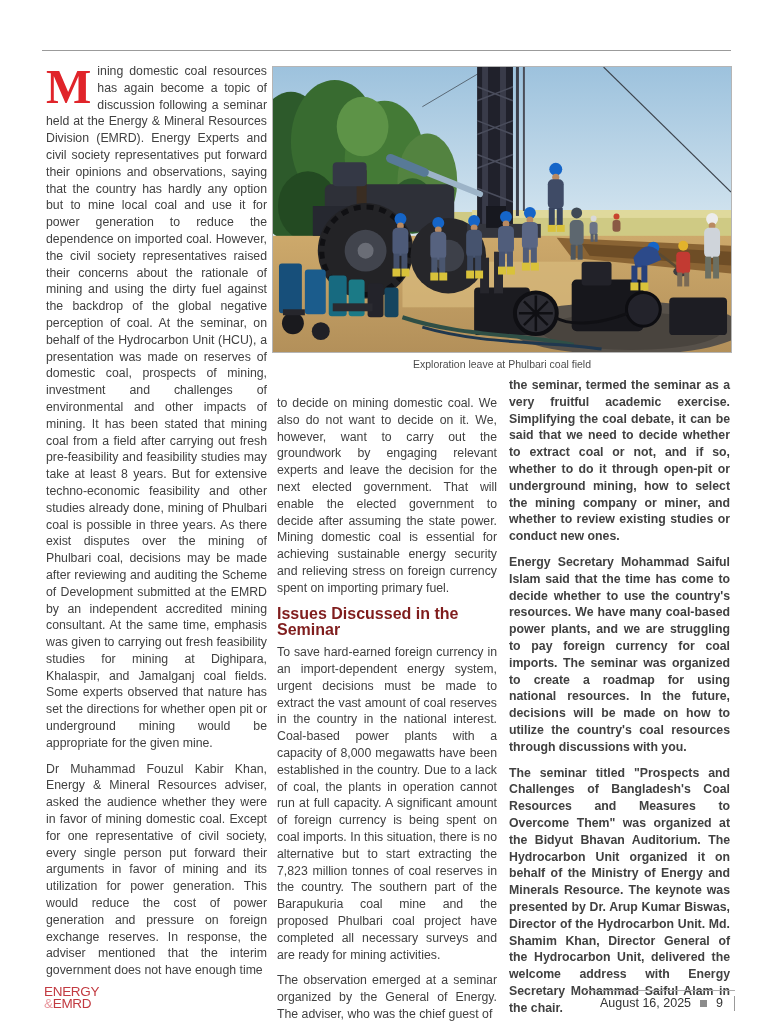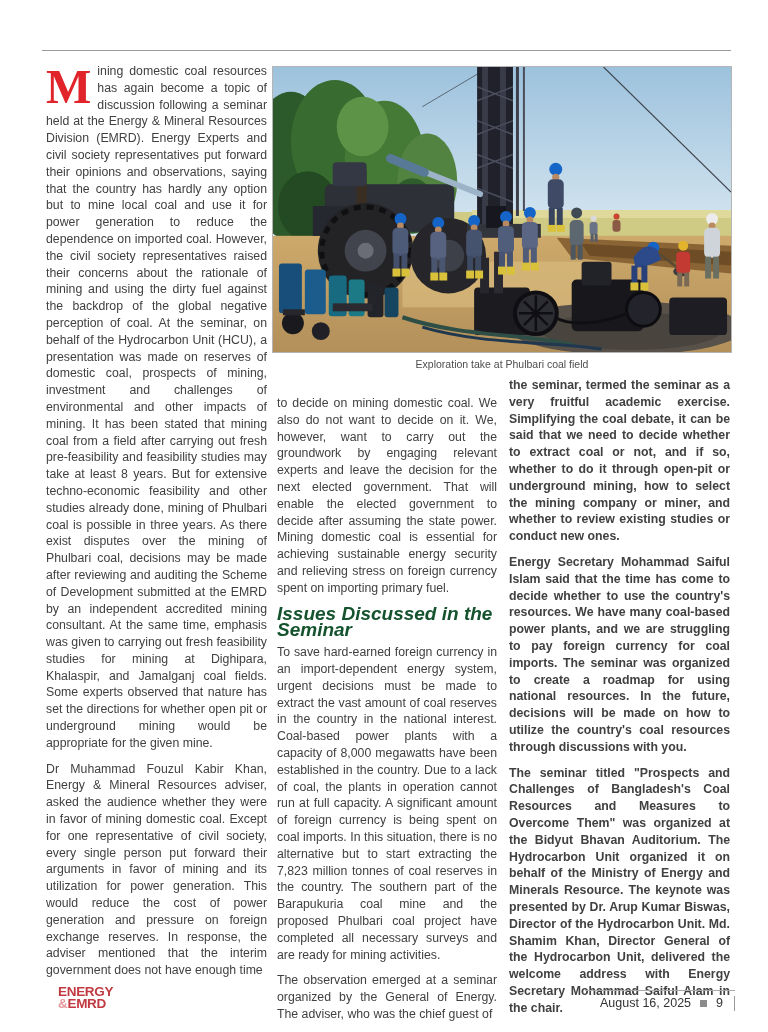--- a/index.html
+++ b/index.html
@@ -13,37 +13,37 @@
   .col{position:absolute;font-size:12.3px;line-height:16.8px;text-align:justify;color:#414141;}
   .col p{margin:0 0 9px 0;}
   .col1{left:46px;top:63px;width:221px;}
   .col2{left:277px;top:395px;width:220px;}
   .col3{left:509px;top:377px;width:221px;font-weight:bold;}
   .dropcap{
     float:left;color:#e0242a;font-weight:bold;font-size:48px;line-height:42px;
     padding:3px 6px 0 0;font-family:"Liberation Serif", serif;
   }
   .section-heading{
-    color:#14532d;font-weight:bold;font-style:italic;font-size:19px;
+    color:#7f1d1d;font-weight:bold;font-size:16px;
     margin:4px 0 5px 0;text-align:left;
   }
 
   
   .photo-frame{
     position:absolute;left:272px;top:66px;width:460px;height:287px;
     border:1px solid #b5b5b5;box-sizing:border-box;background:#a9c6dd;
   }
   .photo-frame svg{display:block;width:100%;height:100%;}
   .photo-caption{
     position:absolute;left:272px;top:358px;width:460px;text-align:center;
     font-size:10.5px;color:#4d4d4d;
   }
 
   
-  .footer-logo{position:absolute;left:58px;top:986px;font-weight:bold;letter-spacing:-0.3px;
+  .footer-logo{position:absolute;left:44px;top:986px;font-weight:normal;letter-spacing:-0.3px;
     font-size:13.5px;line-height:11.5px;color:#c23a41;}
   .footer-logo .amp{color:#e8959b;}
   .footer-rule{position:absolute;left:585px;top:990px;width:150px;height:1px;background:#aaaaaa;}
   .footer-meta{
     position:absolute;left:575px;top:994px;width:160px;height:18px;
     display:flex;align-items:center;justify-content:flex-end;gap:9px;
     font-size:12.5px;color:#333333;
   }
   .square-bullet{width:7px;height:7px;background:#8b8b8b;display:inline-block;}
   .page-tick{width:1px;height:15px;background:#999999;display:inline-block;margin-left:2px;}
@@ -257,21 +257,21 @@
         <g transform="translate(441,148)">
             <circle cx="0" cy="5" r="6" fill="#ececec"></circle>
             <circle cx="0" cy="12" r="3.4" fill="#b98a62"></circle>
             <rect x="-8" y="14" width="16" height="30" rx="5" fill="#cfd4da"></rect>
             <rect x="-7" y="43" width="6" height="22" fill="#6b6f62"></rect>
             <rect x="1" y="43" width="6" height="22" fill="#6b6f62"></rect>
           </g>
       </g>
     </svg>
   </div>
-  <div class="photo-caption">Exploration take at Phulbari coal field</div>
+  <div class="photo-caption">Exploration leave at Phulbari coal field</div>
 
   <div class="col col2">
     <p>to decide on mining domestic coal. We also do not want to decide on it. We, however, want to carry out the groundwork by engaging relevant experts and leave the decision for the next elected government. That will enable the elected government to decide after assuming the state power. Mining domestic coal is essential for achieving sustainable energy security and relieving stress on foreign currency spent on importing primary fuel.</p>
     <h3 class="section-heading">Issues Discussed in the Seminar</h3>
     <p>To save hard-earned foreign currency in an import-dependent energy system, urgent decisions must be made to extract the vast amount of coal reserves in the country in the national interest. Coal-based power plants with a capacity of 8,000 megawatts have been established in the country. Due to a lack of coal, the plants in operation cannot run at full capacity. A significant amount of foreign currency is being spent on coal imports. In this situation, there is no alternative but to start extracting the 7,823 million tonnes of coal reserves in the country. The southern part of the Barapukuria coal mine and the proposed Phulbari coal project have completed all necessary surveys and are ready for mining activities.</p>
     <p>The observation emerged at a seminar organized by the General of Energy. The adviser, who was the chief guest of</p>
   </div>
 
   <div class="col col3">
     <p>the seminar, termed the seminar as a very fruitful academic exercise. Simplifying the coal debate, it can be said that we need to decide whether to extract coal or not, and if so, whether to do it through open-pit or underground mining, how to select the mining company or miner, and whether to review existing studies or conduct new ones.</p>

